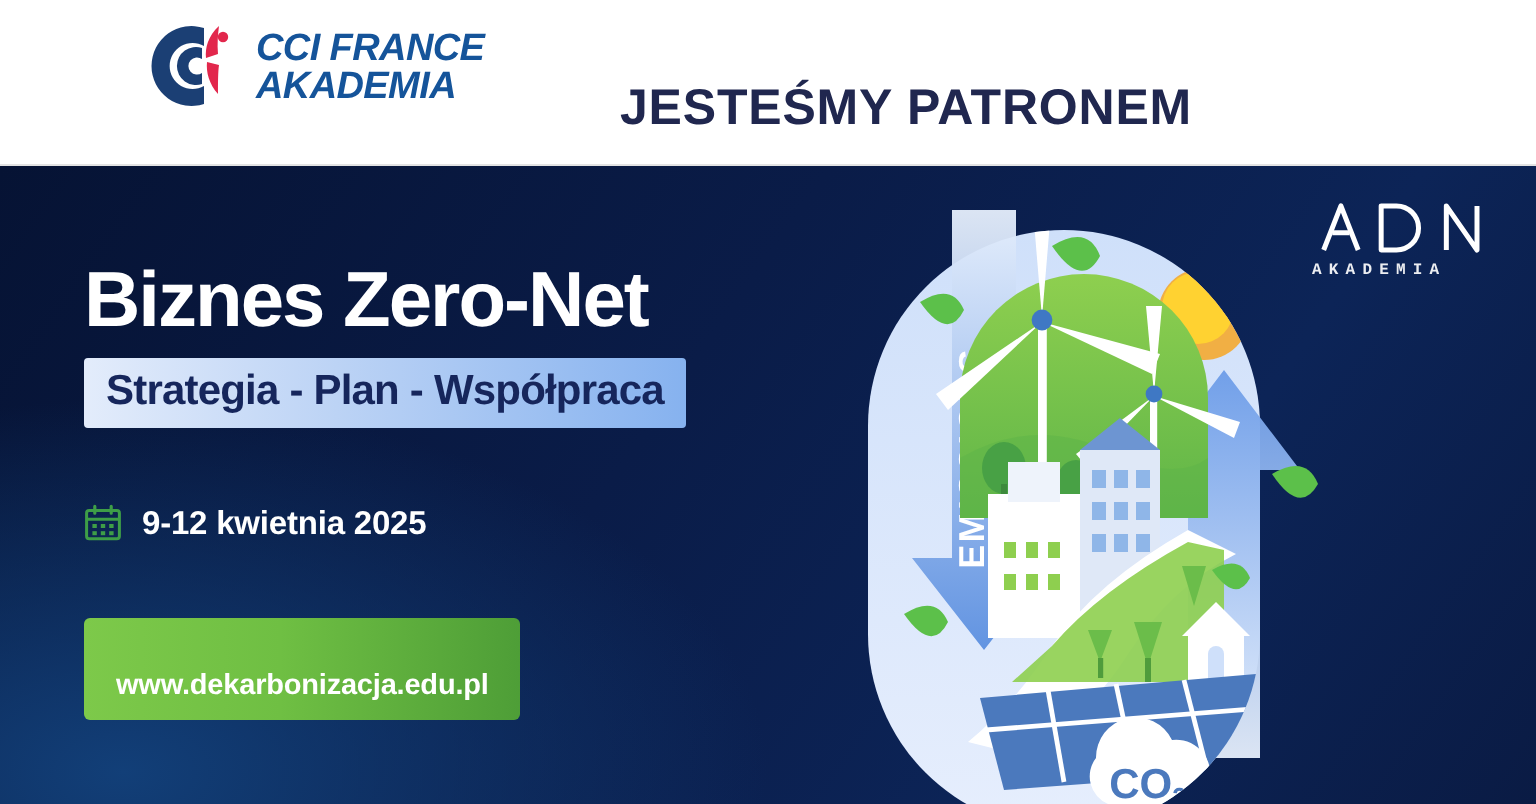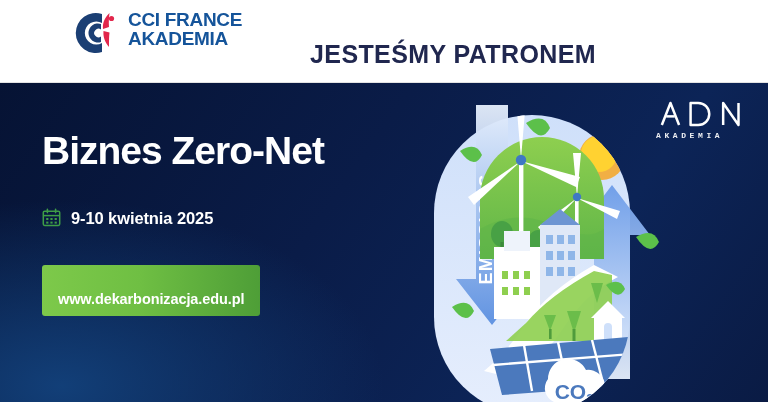--- a/index.html
+++ b/index.html
@@ -9,21 +9,21 @@
     background:#0a1a4a;
   }
   .banner { position:relative; width:768px; height:402px; overflow:hidden; }
 
   
   .header {
     position:absolute; left:0; top:0; width:768px; height:83px;
     background:#ffffff; border-bottom:1px solid #e3e3e3;
   }
   .logo-block { position:absolute; left:68px; top:8px; width:195px; height:68px; }
-  .logo-row { display:flex; gap:8px; }
+  .logo-row { display:flex; align-items:center; gap:8px;font-style:italic; }
   .logo-mark { width:52px; height:50px; flex:none; }
   .logo-words { line-height:1.0; padding-top:2px; }
   .logo-words .l1, .logo-words .l2 {
     font-size:19px; font-weight:bold; color:#15549a; letter-spacing:-0.3px;
     display:block;
   }
   .logo-sub {
     margin-top:7px; font-size:9.5px; font-weight:bold; color:#15549a;
     letter-spacing:-0.1px; white-space:nowrap;
   }
@@ -125,40 +125,43 @@
           <path d="M34 27 L34 4 L42 4 A11.5 11.5 0 0 1 42 27 Z"></path>
           <path d="M68 27 L68 4 L84 27 L84 4"></path>
         </g>
       </svg>
       <div class="adn-sub">AKADEMIA</div>
     </div>
 
     <div class="copy">
       <div class="h1">Biznes Zero-Net</div>
 
+      <div class="subbar">
+        <span>Strategia - Plan - Współpraca</span>
+      </div>
 
       <div class="meta">
 
         <div class="meta-row">
           <span class="ic">
             <svg viewBox="0 0 19 19" width="19" height="19">
               <rect x="1.3" y="3.2" width="16.4" height="14.2" rx="1.3" fill="none" stroke="#3e9e47" stroke-width="1.5"></rect>
               <path d="M1.3 7.6 H17.7" stroke="#3e9e47" stroke-width="1.5"></path>
               <path d="M5.4 1.2 V4.6 M13.6 1.2 V4.6" stroke="#3e9e47" stroke-width="1.6" stroke-linecap="round"></path>
               <g fill="#3e9e47">
                 <rect x="4.2" y="10" width="2.2" height="2"></rect>
                   <rect x="8.4" y="10" width="2.2" height="2"></rect>
                 <rect x="12.6" y="10" width="2.2" height="2"></rect>
                   <rect x="4.2" y="13.6" width="2.2" height="2"></rect>
                 <rect x="8.4" y="13.6" width="2.2" height="2"></rect>
                   <rect x="12.6" y="13.6" width="2.2" height="2"></rect>
               </g>
             </svg>
           </span>
-          <span class="tx">9-10 kwietnia 2025</span>
+          <span class="tx">9-12 kwietnia 2025</span>
         </div>
 
       </div>
 
       <div class="urlbtn">
         <span>www.dekarbonizacja.edu.pl</span>
       </div>
     </div>
 
     <div class="illu">

